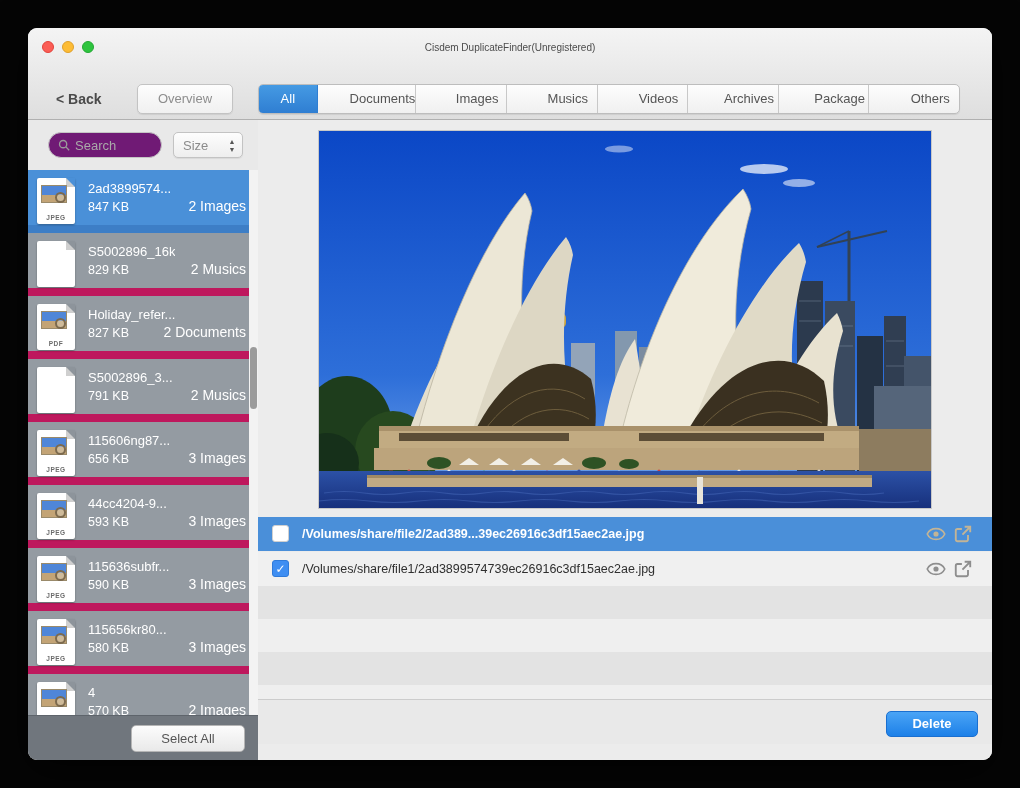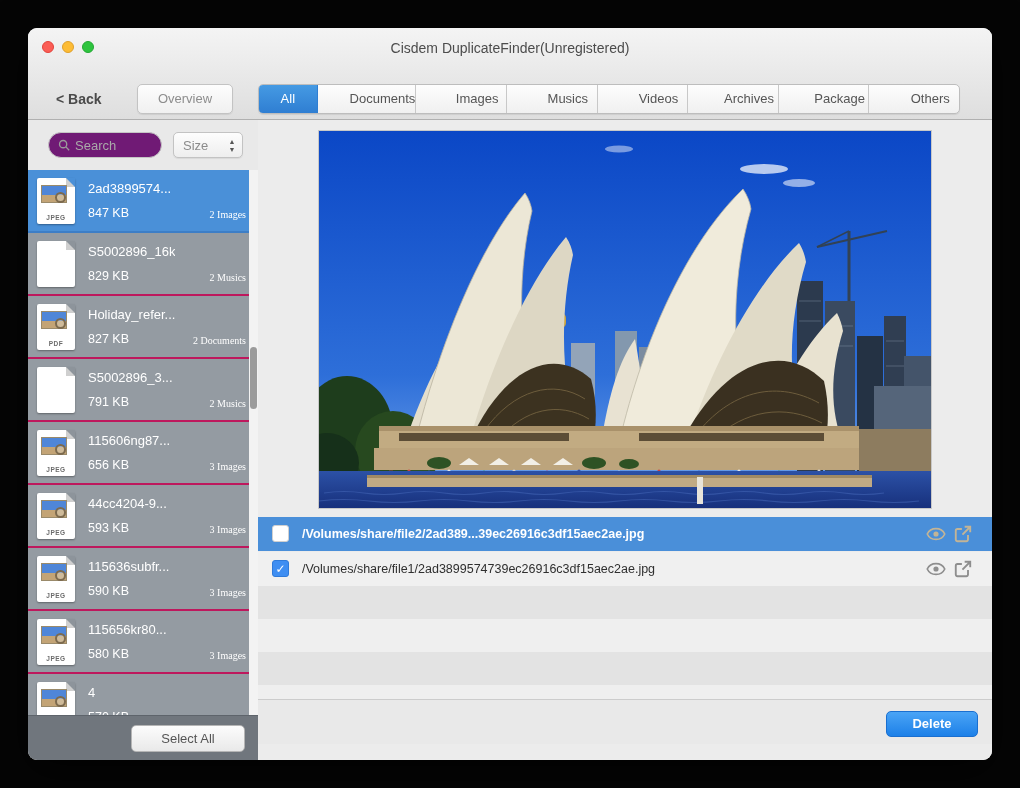--- a/index.html
+++ b/index.html
@@ -12,21 +12,21 @@
   
   .header { position:absolute; left:0; top:0; width:100%; height:92px;
             background:linear-gradient(#f4f4f4,#dedede); border-bottom:1px solid #b0b0b0; }
   .titlebar { position:absolute; left:0; top:0; width:100%; height:38px; }
   .lights { position:absolute; left:14px; top:13px; display:flex; gap:8px; }
   .light { width:12px; height:12px; border-radius:50%; }
   .light.red    { background:#fb5d55; border:1px solid #e2433c; }
   .light.yellow { background:#fdbc35; border:1px solid #dfa02c; }
   .light.green  { background:#2ec43e; border:1px solid #24a834; }
   .win-title { position:absolute; left:0; right:0; top:0; height:38px; line-height:40px;
-               text-align:center; font-size:14px; color:#4c4c4c; }
+               text-align:center; font-size:10px; color:#4c4c4c; }
 
   .back { position:absolute; left:28px; top:56px; height:30px; line-height:30px;
           font-size:14px; font-weight:bold; color:#4a4a4a; cursor:default; }
   .btn-overview { position:absolute; left:109px; top:56px; width:96px; height:30px;
           border:1px solid #c3c3c3; border-radius:5px; color:#8d8d8d; font-size:13px;
           background:linear-gradient(#fdfdfd,#f0f0f0); text-align:center; line-height:28px;
           box-shadow:0 1px 1px rgba(0,0,0,.08); }
 
   .segbar { position:absolute; left:230px; top:56px; width:702px; height:30px;
             display:flex; border:1px solid #bdbdbd; border-radius:5px; overflow:hidden;
@@ -48,27 +48,27 @@
              display:flex; align-items:center; box-shadow:0 1px 1px rgba(0,0,0,.07); }
   .sizebox .val { flex:1; padding-left:9px; color:#8b8b8b; font-size:13px; }
   .stepper { width:16px; display:flex; flex-direction:column; align-items:center;
              font-size:7px; line-height:7px; color:#555; gap:1px; padding-right:4px; }
 
   .filelist { position:absolute; left:0; top:50px; width:100%; bottom:45px;
               background:#8d949b; overflow:hidden; }
   .scrolltrack { position:absolute; right:0; top:0; width:9px; height:100%; background:#f3f3f3; }
   .scrollthumb { position:absolute; right:1px; top:177px; width:7px; height:62px;
                  border-radius:4px; background:#9b9b9b; }
-  .item { position:relative; height:63px; background:#949ba2; border-bottom:2px solid #be185d;
+  .item { position:relative; height:63px; background:#949ba2; border-bottom:8px solid #be185d;
           color:#fff; }
   .item.sel { background:#4a90d8; border-bottom-color:#3d7ec6; }
   .item .nm  { position:absolute; left:60px; top:11px; font-size:13px;
                white-space:nowrap; overflow:hidden; max-width:150px; }
   .item .sz  { position:absolute; left:60px; bottom:11px; font-size:12.5px; }
-  .item .ct  { position:absolute; right:12px; bottom:11px; font-size:10px;font-family:Liberation Serif, serif; }
+  .item .ct  { position:absolute; right:12px; bottom:11px; font-size:14px; }
 
   .ficon { position:absolute; left:9px; top:8px; width:38px; height:46px; background:#fff;
            border-radius:2px; box-shadow:0 1px 2px rgba(0,0,0,.35); }
   .ficon .fold { position:absolute; right:0; top:0; width:0; height:0;
                  border-left:9px solid #cfcfcf; border-top:9px solid #8d949b; }
   .item.sel .ficon .fold { border-top-color:#4a90d8; }
   .ficon .thumb { position:absolute; left:4px; top:7px; width:26px; height:18px;
                   background:linear-gradient(#4f86d8 55%,#c3a476 55%); border:1px solid #9a8a6a; }
   .ficon .lens { position:absolute; left:18px; top:14px; width:11px; height:11px;
                  border-radius:50%; border:2px solid #7c6a4e; background:rgba(220,210,190,.5); }

